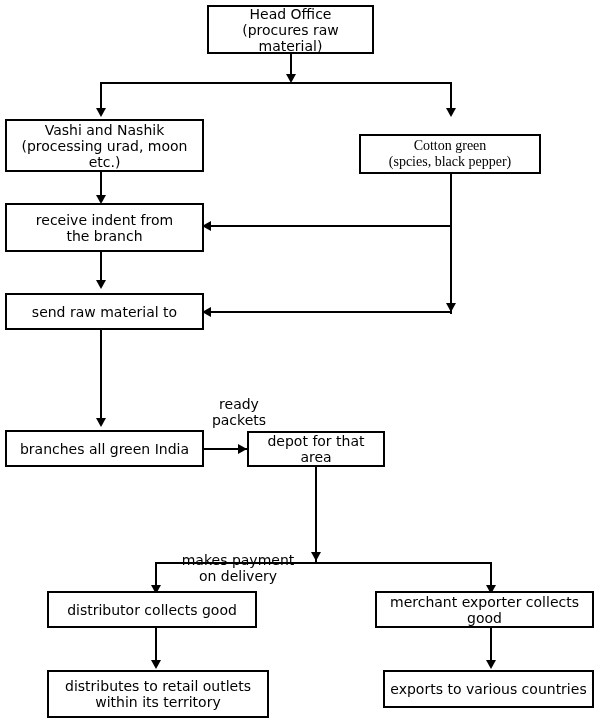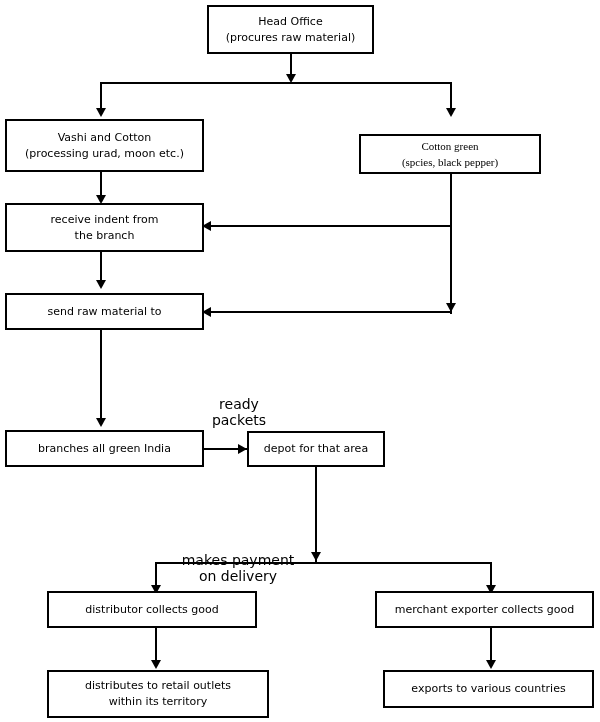--- a/index.html
+++ b/index.html
@@ -19,21 +19,21 @@
   }
   .node {
     position: absolute;
     box-sizing: border-box;
     border: 2px solid #000000;
     background: #ffffff;
     display: flex;
     align-items: center;
     justify-content: center;
     text-align: center;
-    font-size: 11px;
+    font-size: 14px;
     line-height: 16px;
     color: #000000;
     z-index: 3;
   }
   .node span {
     display: block;
     padding: 0 4px;
   }
   .label {
     position: absolute;
@@ -146,21 +146,21 @@
 
   <div class="node" style="left:207px; top:5px; width:167px; height:49px;">
     <span>
       <span>Head Office</span>
       <span>(procures raw material)</span>
     </span>
   </div>
 
   <div class="node" style="left:5px; top:119px; width:199px; height:53px;">
     <span>
-      <span>Vashi and Cotton</span>
+      <span>Vashi and Nashik</span>
       <span>(processing urad, moon etc.)</span>
     </span>
   </div>
 
   <div class="node" style="left:359px; top:134px; width:182px; height:40px;font-family:Liberation Serif, serif;">
     <span>
       <span>Cotton green</span>
       <span>(spcies, black pepper)</span>
     </span>
   </div>

